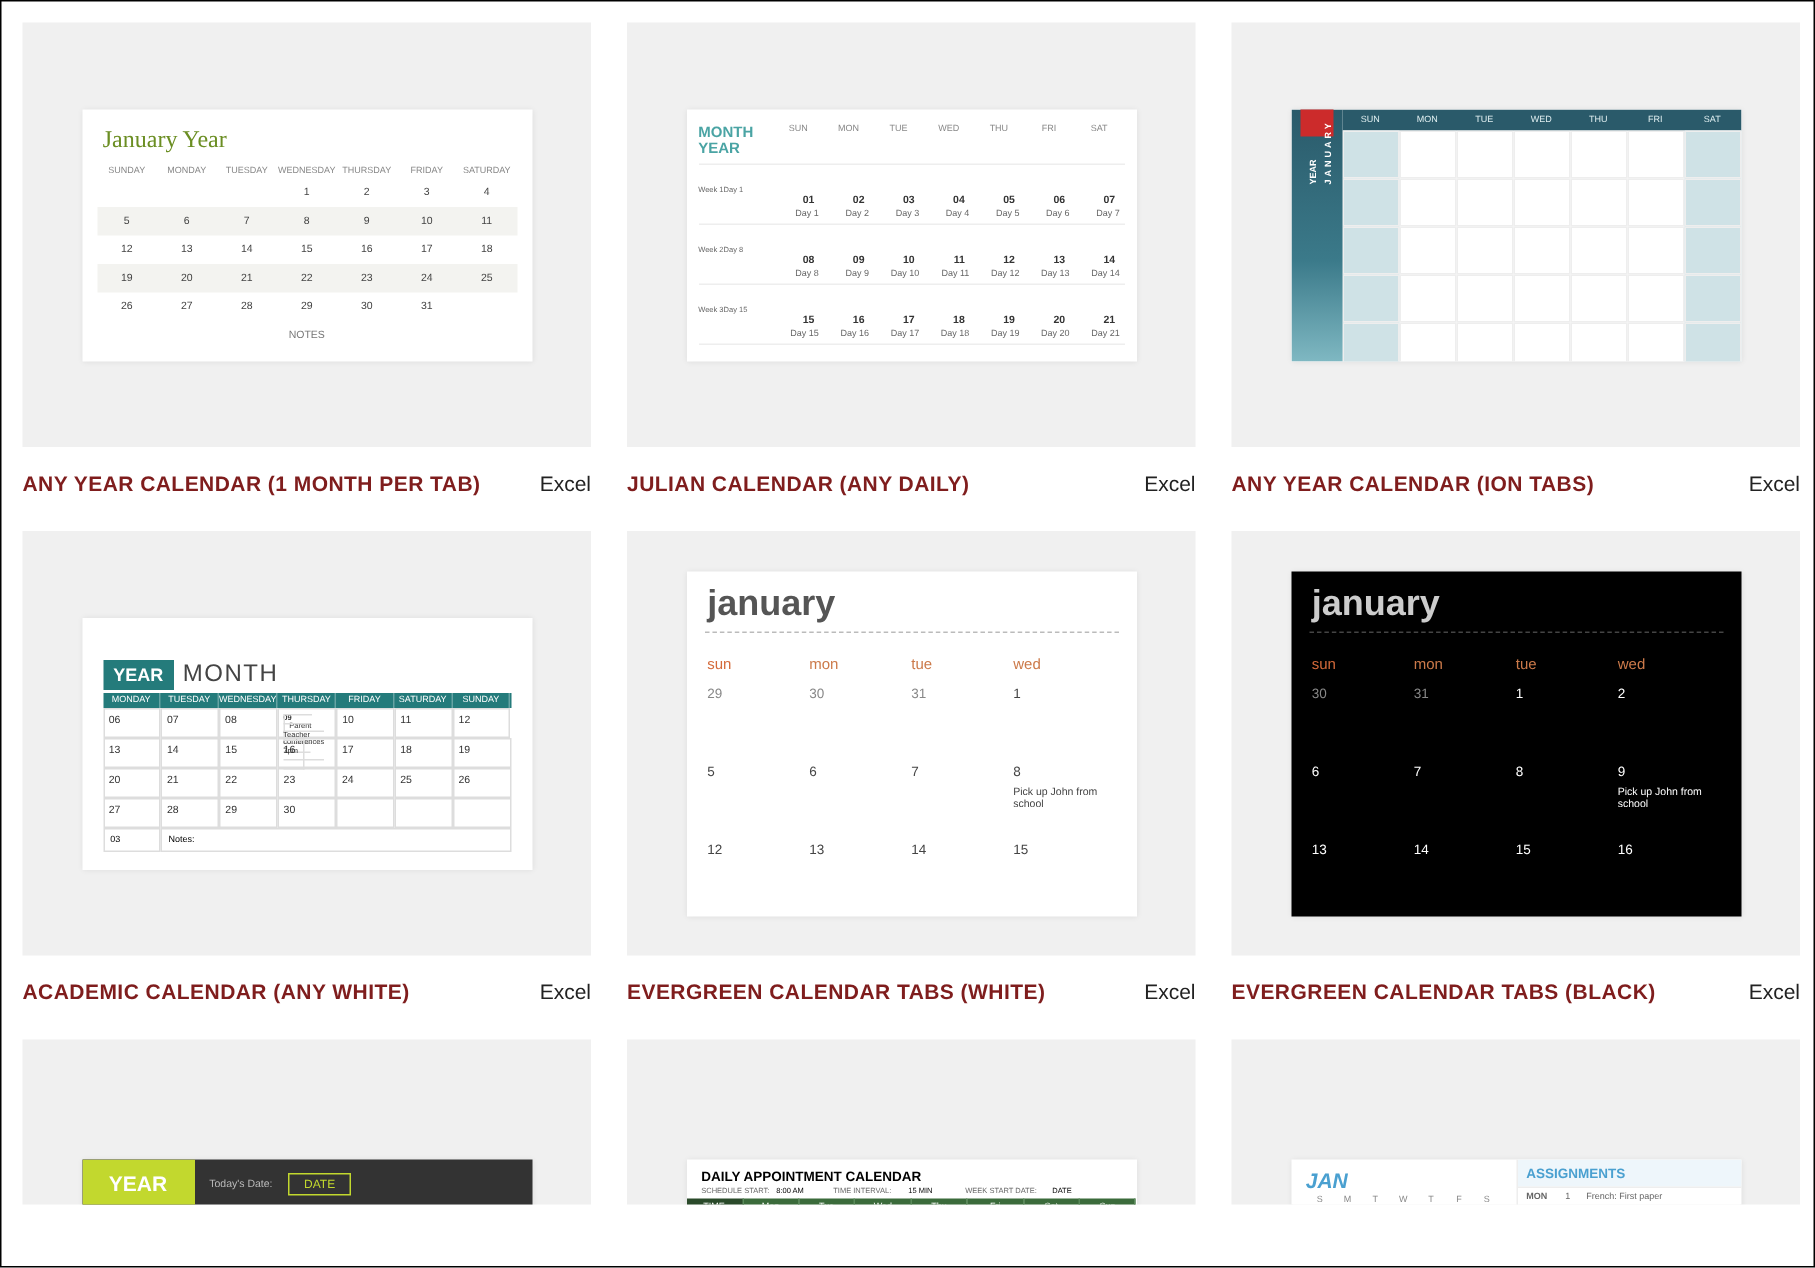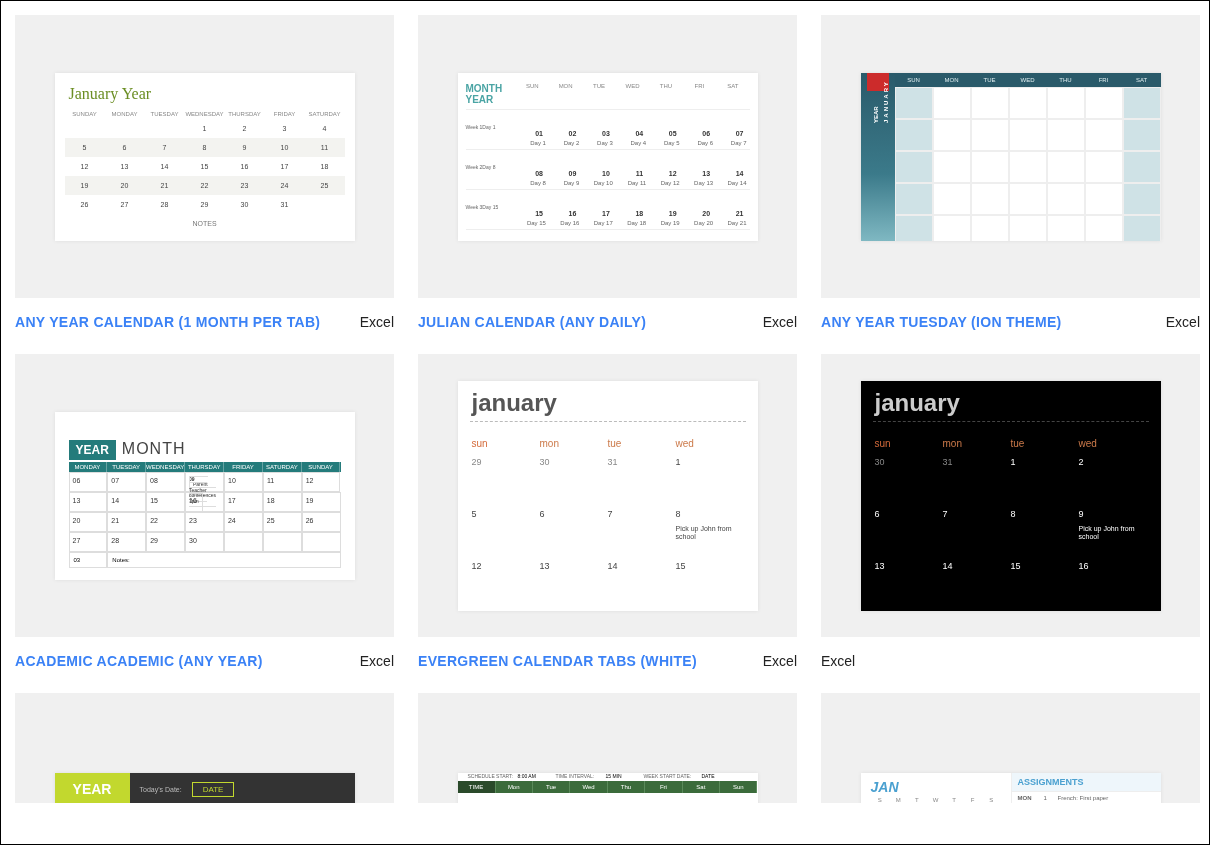--- a/index.html
+++ b/index.html
@@ -2,21 +2,21 @@
 <html><head>
 <meta charset="utf-8">
 <style>
   * { box-sizing: border-box; margin: 0; padding: 0; }
   body { font-family: "Segoe UI", Arial, sans-serif; background: #fff; border: 1px solid #000; width: 1210px; height: 845px; overflow: hidden; }
   .grid { display: grid; grid-template-columns: repeat(3, 379px); gap: 24px; padding: 14px; }
   .card { display: flex; flex-direction: column; cursor: pointer; }
   .thumb { background: #f0f0f0; height: 283px; display: flex; align-items: center; justify-content: center; overflow: hidden; }
   .thumb-inner-white { background: #fff; width: 300px; height: 168px; box-shadow: 0 0 4px rgba(0,0,0,0.08); position: relative; overflow: hidden; }
   .meta { display: flex; justify-content: space-between; align-items: baseline; margin-top: 16px; }
-  .title { font-weight: 600; font-size: 14px; letter-spacing: 0.3px; color: #3b82f6; }
+  .title { font-weight: 600; font-size: 14px; letter-spacing: 0.3px; color: #7f1d1d; }
   .app { font-size: 14px; color: #222; }
 
   
   .t1 .month-title { color: #6b8e23; font-family: Georgia, serif; font-size: 16px; margin: 12px 0 6px 14px; }
   .t1 .wk { display: grid; grid-template-columns: repeat(7,1fr); font-size: 6px; color: #888; padding: 0 10px; }
   .t1 .wk span { text-align: center; padding: 2px 0; }
   .t1 .rows { padding: 0 10px; }
   .t1 .row { display: grid; grid-template-columns: repeat(7,1fr); font-size: 7px; color: #444; }
   .t1 .row.alt { background: #f3f3f0; }
   .t1 .row span { text-align: center; padding: 6px 0; }
@@ -316,21 +316,21 @@
                 <span></span>
                 <span></span>
                 <span class="off"></span>
               </div>
           </div>
           <div class="notes">NOTES</div>
         </div>
       </div>
     </div>
     <div class="meta">
-      <div class="title">ANY YEAR TUESDAY (ION THEME)</div>
+      <div class="title">ANY YEAR CALENDAR (ION TABS)</div>
       <div class="app">Excel</div>
     </div>
   </div>
 
   <div class="card t4">
     <div class="thumb">
       <div class="thumb-inner-white">
         <div class="hdr">
             <span class="yr">YEAR</span>
             <span class="mo">MONTH</span>
@@ -382,21 +382,21 @@
               <span></span>
             </div>
         </div>
         <div class="foot">
             <span>03</span>
             <span>Notes:</span>
           </div>
       </div>
     </div>
     <div class="meta">
-      <div class="title">ACADEMIC ACADEMIC (ANY YEAR)</div>
+      <div class="title">ACADEMIC CALENDAR (ANY WHITE)</div>
       <div class="app">Excel</div>
     </div>
   </div>
 
   <div class="card eg t5">
     <div class="thumb">
       <div class="thumb-inner-white" style="height:230px;">
         <div class="mtitle">january</div>
         <div class="dashed"></div>
         <div class="wk">
@@ -456,20 +456,21 @@
           </div>
         <div class="erow main">
             <span>13</span>
             <span>14</span>
             <span>15</span>
             <span>16</span>
           </div>
       </div>
     </div>
     <div class="meta">
+      <div class="title">EVERGREEN CALENDAR TABS (BLACK)</div>
       <div class="app">Excel</div>
     </div>
   </div>
 
   <div class="card t7">
     <div class="thumb" style="height:110px;">
       <div class="thumb-inner-white">
         <div class="band">
           <div class="yr">YEAR</div>
           <div class="today">
@@ -478,20 +479,21 @@
             </div>
         </div>
 
       </div>
     </div>
   </div>
 
   <div class="card t8">
     <div class="thumb" style="height:110px;">
       <div class="thumb-inner-white">
+        <div class="ttl">DAILY APPOINTMENT CALENDAR</div>
         <div class="meta8">
           <span>SCHEDULE START:</span>
             <span class="v">8:00 AM</span>
           <span>TIME INTERVAL:</span>
             <span class="v">15 MIN</span>
           <span>WEEK START DATE:</span>
             <span class="v">DATE</span>
         </div>
         <div class="hd8">
           <span class="time">TIME</span>

